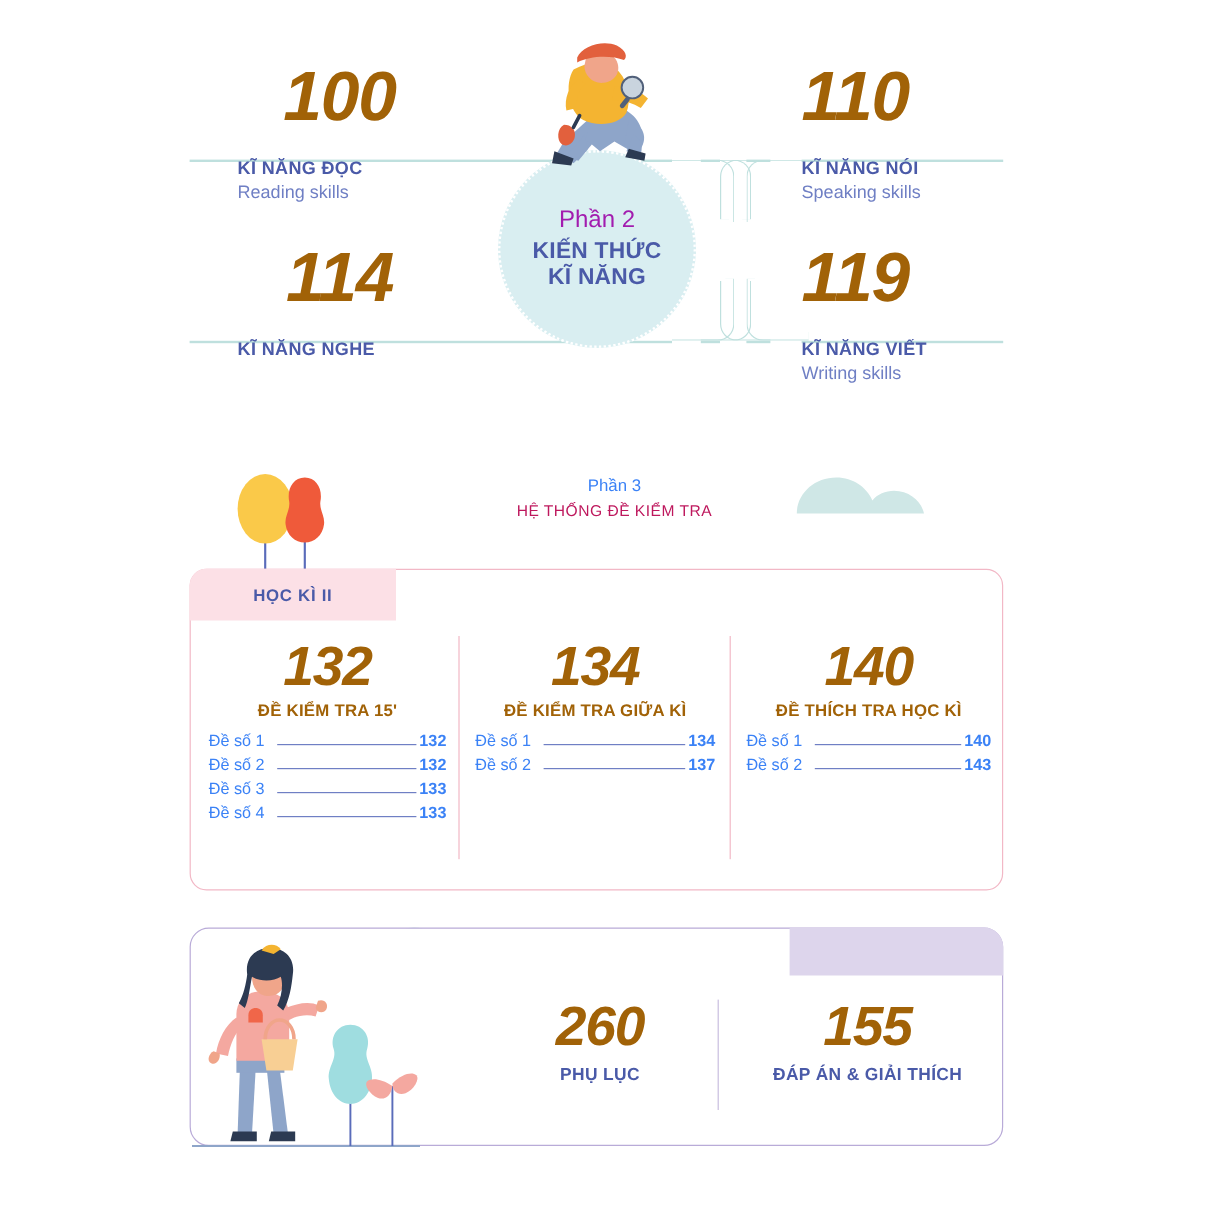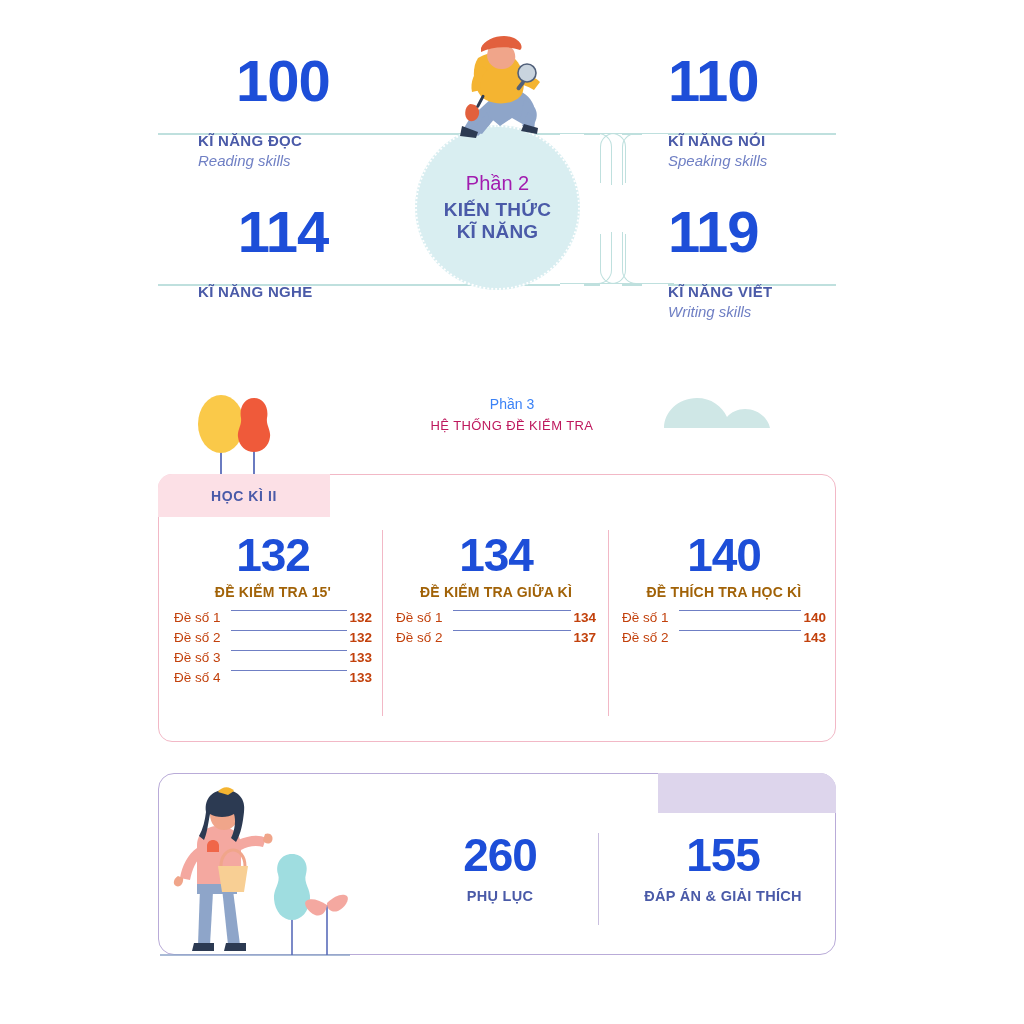--- a/index.html
+++ b/index.html
@@ -7,38 +7,39 @@
     width: 1024px; height: 1024px;
     background: #ffffff;
     font-family: "Liberation Sans", "DejaVu Sans", sans-serif;
     overflow: hidden;
   }
   #page { position: relative; width: 1024px; height: 1024px; background:#fff; }
 
   
   .num {
     font-weight: 700;
-    color: #1d4ed8;
+    color: #a16207;
     letter-spacing: -1px;
     line-height: 1;
+    font-style: italic;
   }
   .cap {
     font-weight: 700;
     color: #4a5aa8;
     letter-spacing: .3px;
   }
   .sub {
     color: #6f7fc4;
     font-weight: 400;
   }
 
   
   .p2-num { font-size: 58px; }
   .p2-cap { font-size: 15px; }
-  .p2-sub { font-size: 15px; margin-top: 3px; font-style: italic; }
+  .p2-sub { font-size: 15px; margin-top: 3px; }
 
   .skill { position: absolute; }
   .skill.left  { text-align: left; }
   .skill.right { text-align: left; }
 
   
   .rule {
     position: absolute;
     background: #bfe0de;
     height: 1.6px;
@@ -104,22 +105,22 @@
     position: absolute;
     width: 1.4px;
     background: #f2b8c6;
   }
 
   .tcol { position: absolute; text-align: center; }
   .tcol .tnum { font-size: 46px; }
   .tcol .ttitle { font-size: 14px; font-weight: 700; color: #a16207; margin-top: 6px; letter-spacing:.2px;}
   .tlist { margin-top: 10px; }
   .trow {
-    display: flex; align-items: flex-start;
-    font-size: 13.5px; color: #c2410c;
+    display: flex; align-items: flex-end;
+    font-size: 13.5px; color: #3b82f6;
     margin-bottom: 5px;
     white-space: nowrap;
   }
   .trow .lbl { font-weight: 400; }
   .trow .dots {
     flex: 1 1 auto;
     border-bottom: 1.3px solid #6f7fc4;
     margin: 0 2px 4px 10px;
     min-width: 26px;
   }

